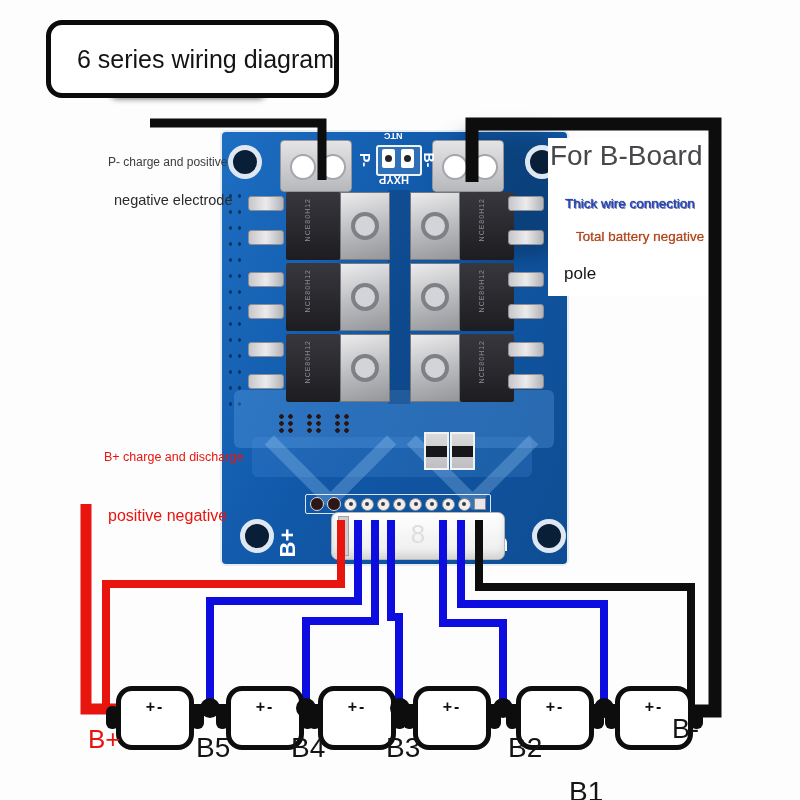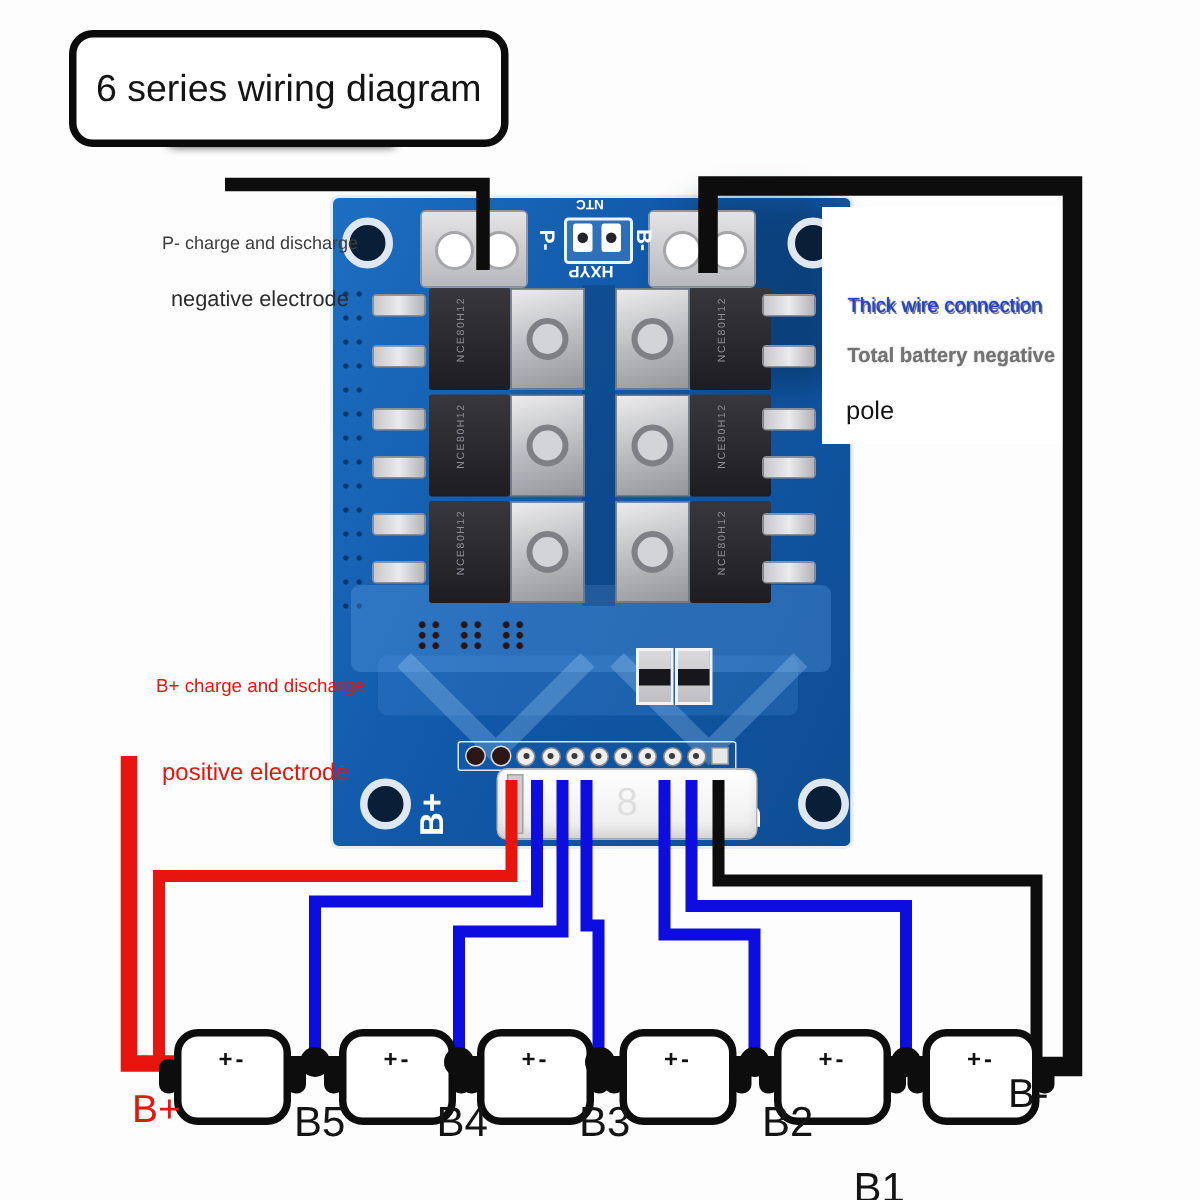--- a/index.html
+++ b/index.html
@@ -2,21 +2,21 @@
 <html><head>
 <meta charset="utf-8">
 <style>
   html,body{margin:0;padding:0;background:#fff;}
   #stage{position:relative;width:800px;height:800px;background:#fdfdfd;overflow:hidden;
          font-family:"Liberation Sans",sans-serif;}
   .abs{position:absolute;}
 
   
   .title-box{left:46px;top:20px;width:283px;height:68px;border:5px solid #0b0b0b;border-radius:16px;
-    background:#fff;display:flex;align-items:center;justify-content:center;font-size:25px;color:#141414;z-index:6;}
+    background:#fff;display:flex;align-items:center;justify-content:flex-end;font-size:25px;color:#141414;z-index:6;}
   .title-smudge{left:112px;top:90px;width:152px;height:8px;background:#1c1c1c;border-radius:4px;
     filter:blur(3px);opacity:.8;z-index:5;}
 
   
   .board{left:220px;top:130px;width:345px;height:432px;z-index:1;
     background:linear-gradient(115deg,#1d6ec2 0%,#1158a8 45%,#0e4d93 100%);
     border:2px solid #e6edf5;border-radius:6px;}
   .board-shade{left:225px;top:0;width:118px;height:128px;background:rgba(3,33,66,.38);
     border-radius:30%;filter:blur(10px);}
   .trace-zone1{left:12px;top:258px;width:320px;height:58px;background:rgba(110,175,240,.28);border-radius:6px;}
@@ -84,21 +84,21 @@
   .dot{top:698px;width:20px;height:20px;border-radius:50%;background:#0d0d0d;z-index:4;}
 
   .batlabel{z-index:5;font-size:28px;color:#141414;}
   .batlabel.red{color:#e8150f;font-size:26px;}
 
   .ann{z-index:4;white-space:nowrap;}
   .panel-right{left:548px;top:138px;width:164px;height:158px;background:#fff;z-index:2;}
   .pr-title{left:2px;top:2px;font-size:28px;color:#47474b;}
   .pr-thick{left:17px;top:58px;font-size:13.5px;font-weight:normal;color:#1c45d6;
     text-shadow:1px 1px 0 rgba(5,10,60,.55),0 0 1px rgba(5,10,60,.8);}
-  .pr-tot{left:17px;top:91px;font-size:13.5px;font-weight:bold;color:#737373;
+  .pr-tot{left:28px;top:91px;font-size:13.5px;font-weight:normal;color:#c2410c;
     text-shadow:1px 1px 0 rgba(255,255,255,.9),0 0 1px rgba(0,0,0,.7);}
   .pr-pole{left:16px;top:126px;font-size:17px;color:#141414;}
 </style>
 </head>
 <body>
 
 <div id="stage">
 
   <div class="abs board">
     <div class="abs board-shade"></div>
@@ -238,20 +238,21 @@
           <span class="tip"></span>
         </span>
       <span class="pin-sq"></span>
     </div>
 
     <div class="abs silk" style="left:52px;top:398px;font-size:22px;transform:rotate(-90deg);">B+</div>
     <div class="abs silk" style="left:266px;top:396px;font-size:22px;transform:rotate(-90deg);">B-</div>
   </div>
 
   <div class="abs panel-right">
+    <div class="abs pr-title">For B-Board</div>
     <div class="abs pr-thick">Thick wire connection</div>
     <div class="abs pr-tot">Total battery negative</div>
     <div class="abs pr-pole">pole</div>
   </div>
 
   <div class="abs housing">
     <div class="abs housing-pin"></div>
     <div class="abs molded">8</div>
   </div>
 
@@ -312,23 +313,23 @@
   <div class="abs dot" style="left:594px;"></div>
 
   <div class="abs batlabel red" style="left:88px;top:724px;">B+</div>
   <div class="abs batlabel" style="left:196px;top:732px;">B5</div>
   <div class="abs batlabel" style="left:291px;top:732px;">B4</div>
   <div class="abs batlabel" style="left:386px;top:732px;">B3</div>
   <div class="abs batlabel" style="left:508px;top:732px;">B2</div>
   <div class="abs batlabel" style="left:569px;top:732px;margin-top:44px;">B1</div>
   <div class="abs batlabel" style="left:672px;top:714px;font-size:27px;">B-</div>
 
-  <div class="abs ann" style="left:108px;top:155px;font-size:12px;color:#3c3c3c;">P- charge and discharge</div>
+  <div class="abs ann" style="left:108px;top:155px;font-size:12px;color:#3c3c3c;">P- charge and positive</div>
   <div class="abs ann" style="left:114px;top:192px;font-size:14.5px;color:#2b2b2b;">negative electrode</div>
   <div class="abs ann" style="left:104px;top:450px;font-size:12.5px;color:#e8150f;">B+ charge and discharge</div>
-  <div class="abs ann" style="left:108px;top:507px;font-size:16px;color:#e8150f;">positive electrode</div>
+  <div class="abs ann" style="left:108px;top:507px;font-size:16px;color:#e8150f;">positive negative</div>
 
   <div class="abs title-box">
     <span>6 series wiring diagram</span>
   </div>
   <div class="abs title-smudge"></div>
 
 </div>
 
 </body></html>

